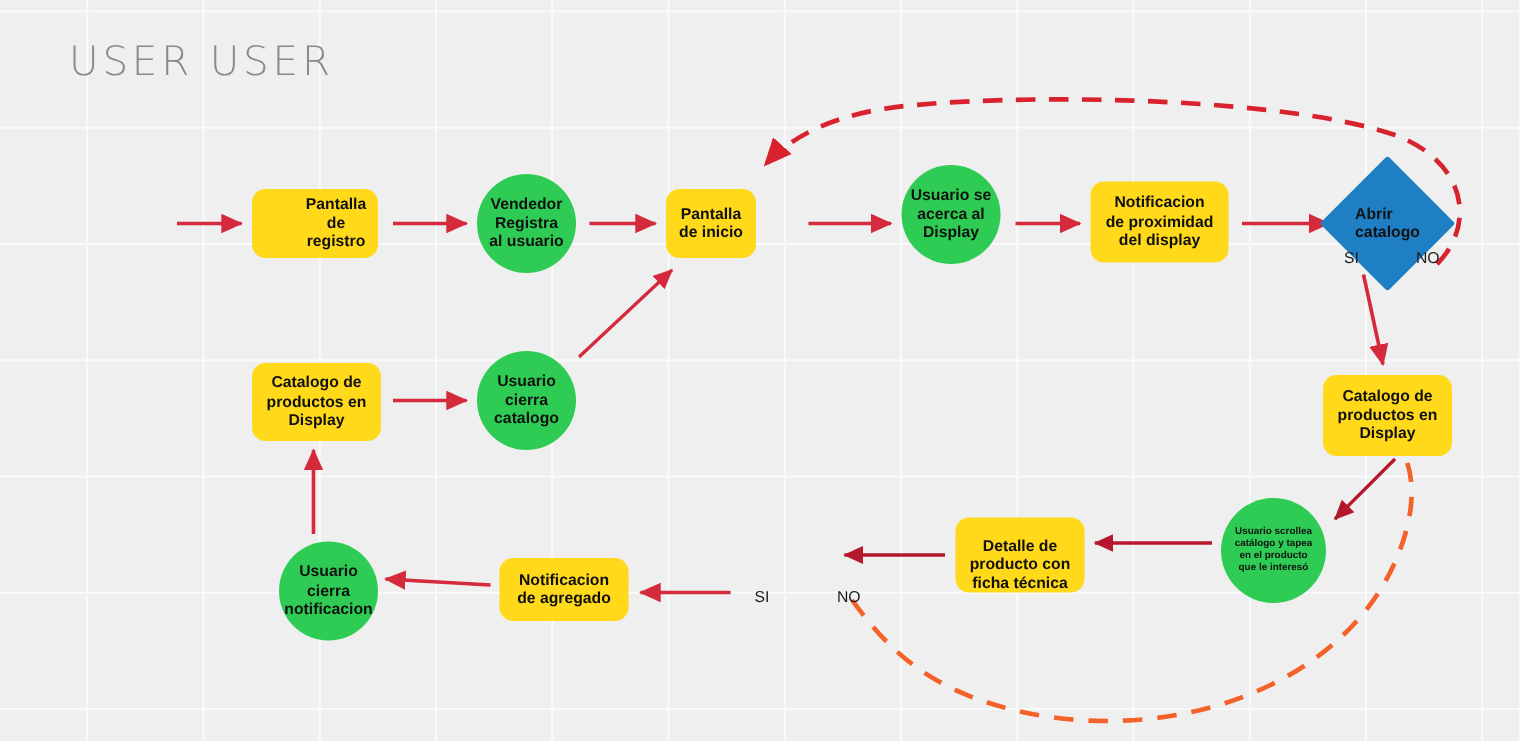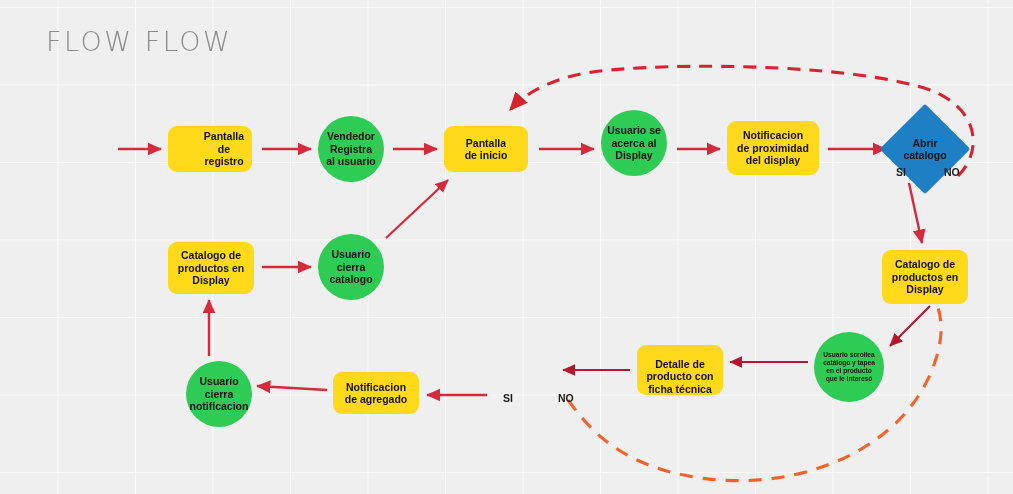--- a/index.html
+++ b/index.html
@@ -74,44 +74,44 @@
     border-radius: 2px;
   }
   .diamond-label {
     position: absolute;
     left: 0; top: 0;
     width: 100%;
     height: 100%;
     display: flex;
     align-items: center;
     justify-content: center;
-    text-align: center;
+    text-align: left;
     font-size: 10.5px;
     font-weight: bold;
     color: #111111;
     line-height: 1.18;
     font-family: "Liberation Sans", sans-serif;
   }
   .branch-label {
     position: absolute;
     font-size: 10.5px;
-    font-weight: bold;
+    font-weight: normal;
     color: #1a1a1a;
     font-family: "Liberation Sans", sans-serif;
     white-space: nowrap;
     padding-left: 12px;
   }
   .tiny { font-size: 6.6px; line-height: 1.22; }
 </style>
 </head>
 <body>
 
 <div id="canvas">
 
-  <div class="title">FLOW FLOW</div>
+  <div class="title">USER USER</div>
 
   <svg id="edge-layer" viewBox="0 0 1013 494">
     <defs>
       <marker id="ah-red" markerWidth="7" markerHeight="7" refX="5.6" refY="3" orient="auto">
         <path d="M0,0.3 L6,3 L0,5.7 z" fill="#d42a3c"></path>
       </marker>
       <marker id="ah-dark" markerWidth="7" markerHeight="7" refX="5.6" refY="3" orient="auto">
         <path d="M0,0.3 L6,3 L0,5.7 z" fill="#b5182c"></path>
       </marker>
       <marker id="ah-dash" markerWidth="7" markerHeight="7" refX="5.6" refY="3" orient="auto">
@@ -151,21 +151,21 @@
 
 
   <div class="node rect" style="left:168px; top:126px; width:84px; height:46px;padding-left:28px;">
     <span class="txt">Pantalla de<br>registro</span>
   </div>
 
   <div class="node circle" style="left:318px; top:116px; width:66px; height:66px;">
     <span class="txt">Vendedor<br>Registra<br>al usuario</span>
   </div>
 
-  <div class="node rect" style="left:444px; top:126px; width:84px; height:46px;">
+  <div class="node rect" style="left:444px; top:126px; width:60px; height:46px;">
     <span class="txt">Pantalla<br>de inicio</span>
   </div>
 
   <div class="node circle" style="left:601px; top:110px; width:66px; height:66px;">
     <span class="txt">Usuario se<br>acerca al<br>Display</span>
   </div>
 
   <div class="node rect" style="left:727px; top:121px; width:92px; height:54px;">
     <span class="txt">Notificacion<br>de proximidad<br>del display</span>
   </div>

